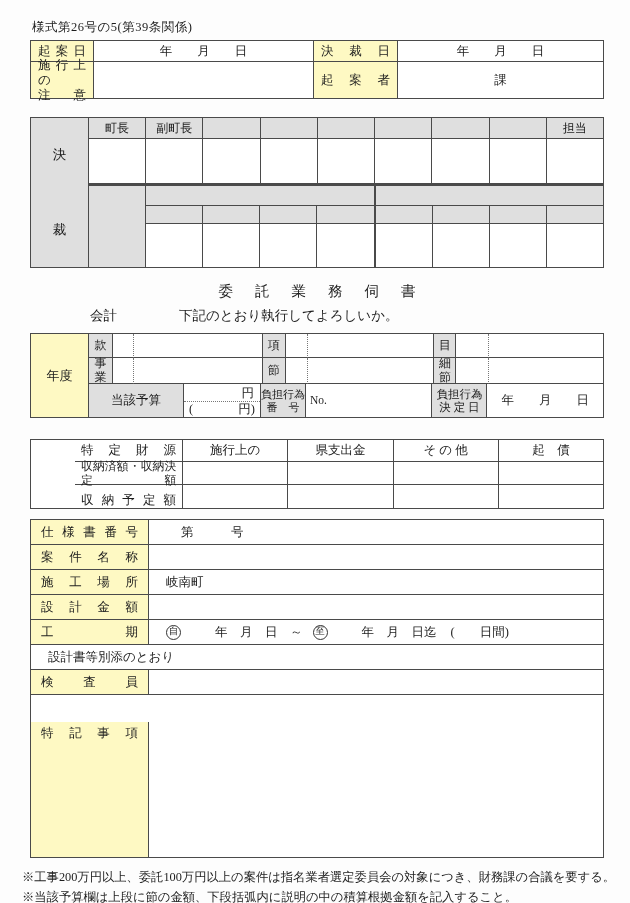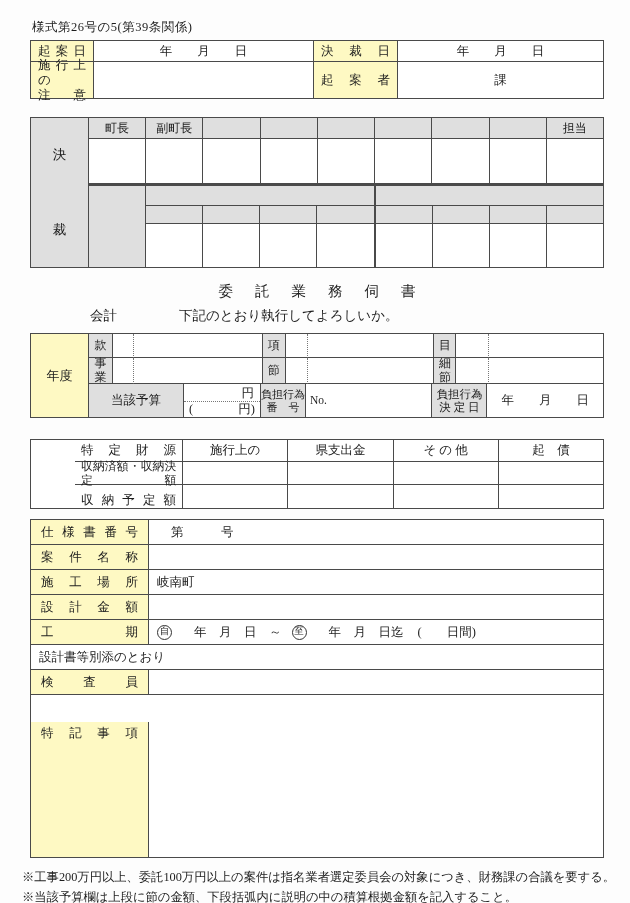--- a/index.html
+++ b/index.html
@@ -92,27 +92,27 @@
   .t4 .long { font-size:11.8px; letter-spacing:-.3px; }
 
   
   .t5 { margin-top:10px; }
   .t5 .row { height:25px; }
   .t5 .row-notes { height:135px;margin-top:27px; }
   .t5 .row-notes .cell { border-bottom:none; align-items:flex-start; }
   .t5 .row-notes .jl { padding-top:4px; }
   .t5 .w-lab { width:118px; }
   .t5 .jl { padding:0 10px; }
-  .t5 .val { flex:1; padding-left:8px; }
-  .t5 .val-spec { padding-left:22px; }
+  .t5 .val { flex:1; padding-left:17px; }
+  .t5 .val-spec { padding-left:32px; }
   .circle { display:inline-flex; width:15px; height:15px; border:1px solid #333;
             border-radius:50%; align-items:center; justify-content:center;
             font-size:9.5px; line-height:1; flex:none; }
   .period-seg { margin-left:10px; }
-  .period-gap { margin-left:22px; }
+  .period-gap { margin-left:34px; }
   .days-seg { margin-left:14px; }
 
   
   .footnotes { margin:9px 0 0 -8px; font-size:12.3px; line-height:20px; }
 </style>
 </head>
 <body>
 
 <div class="page">
   <div class="content">

